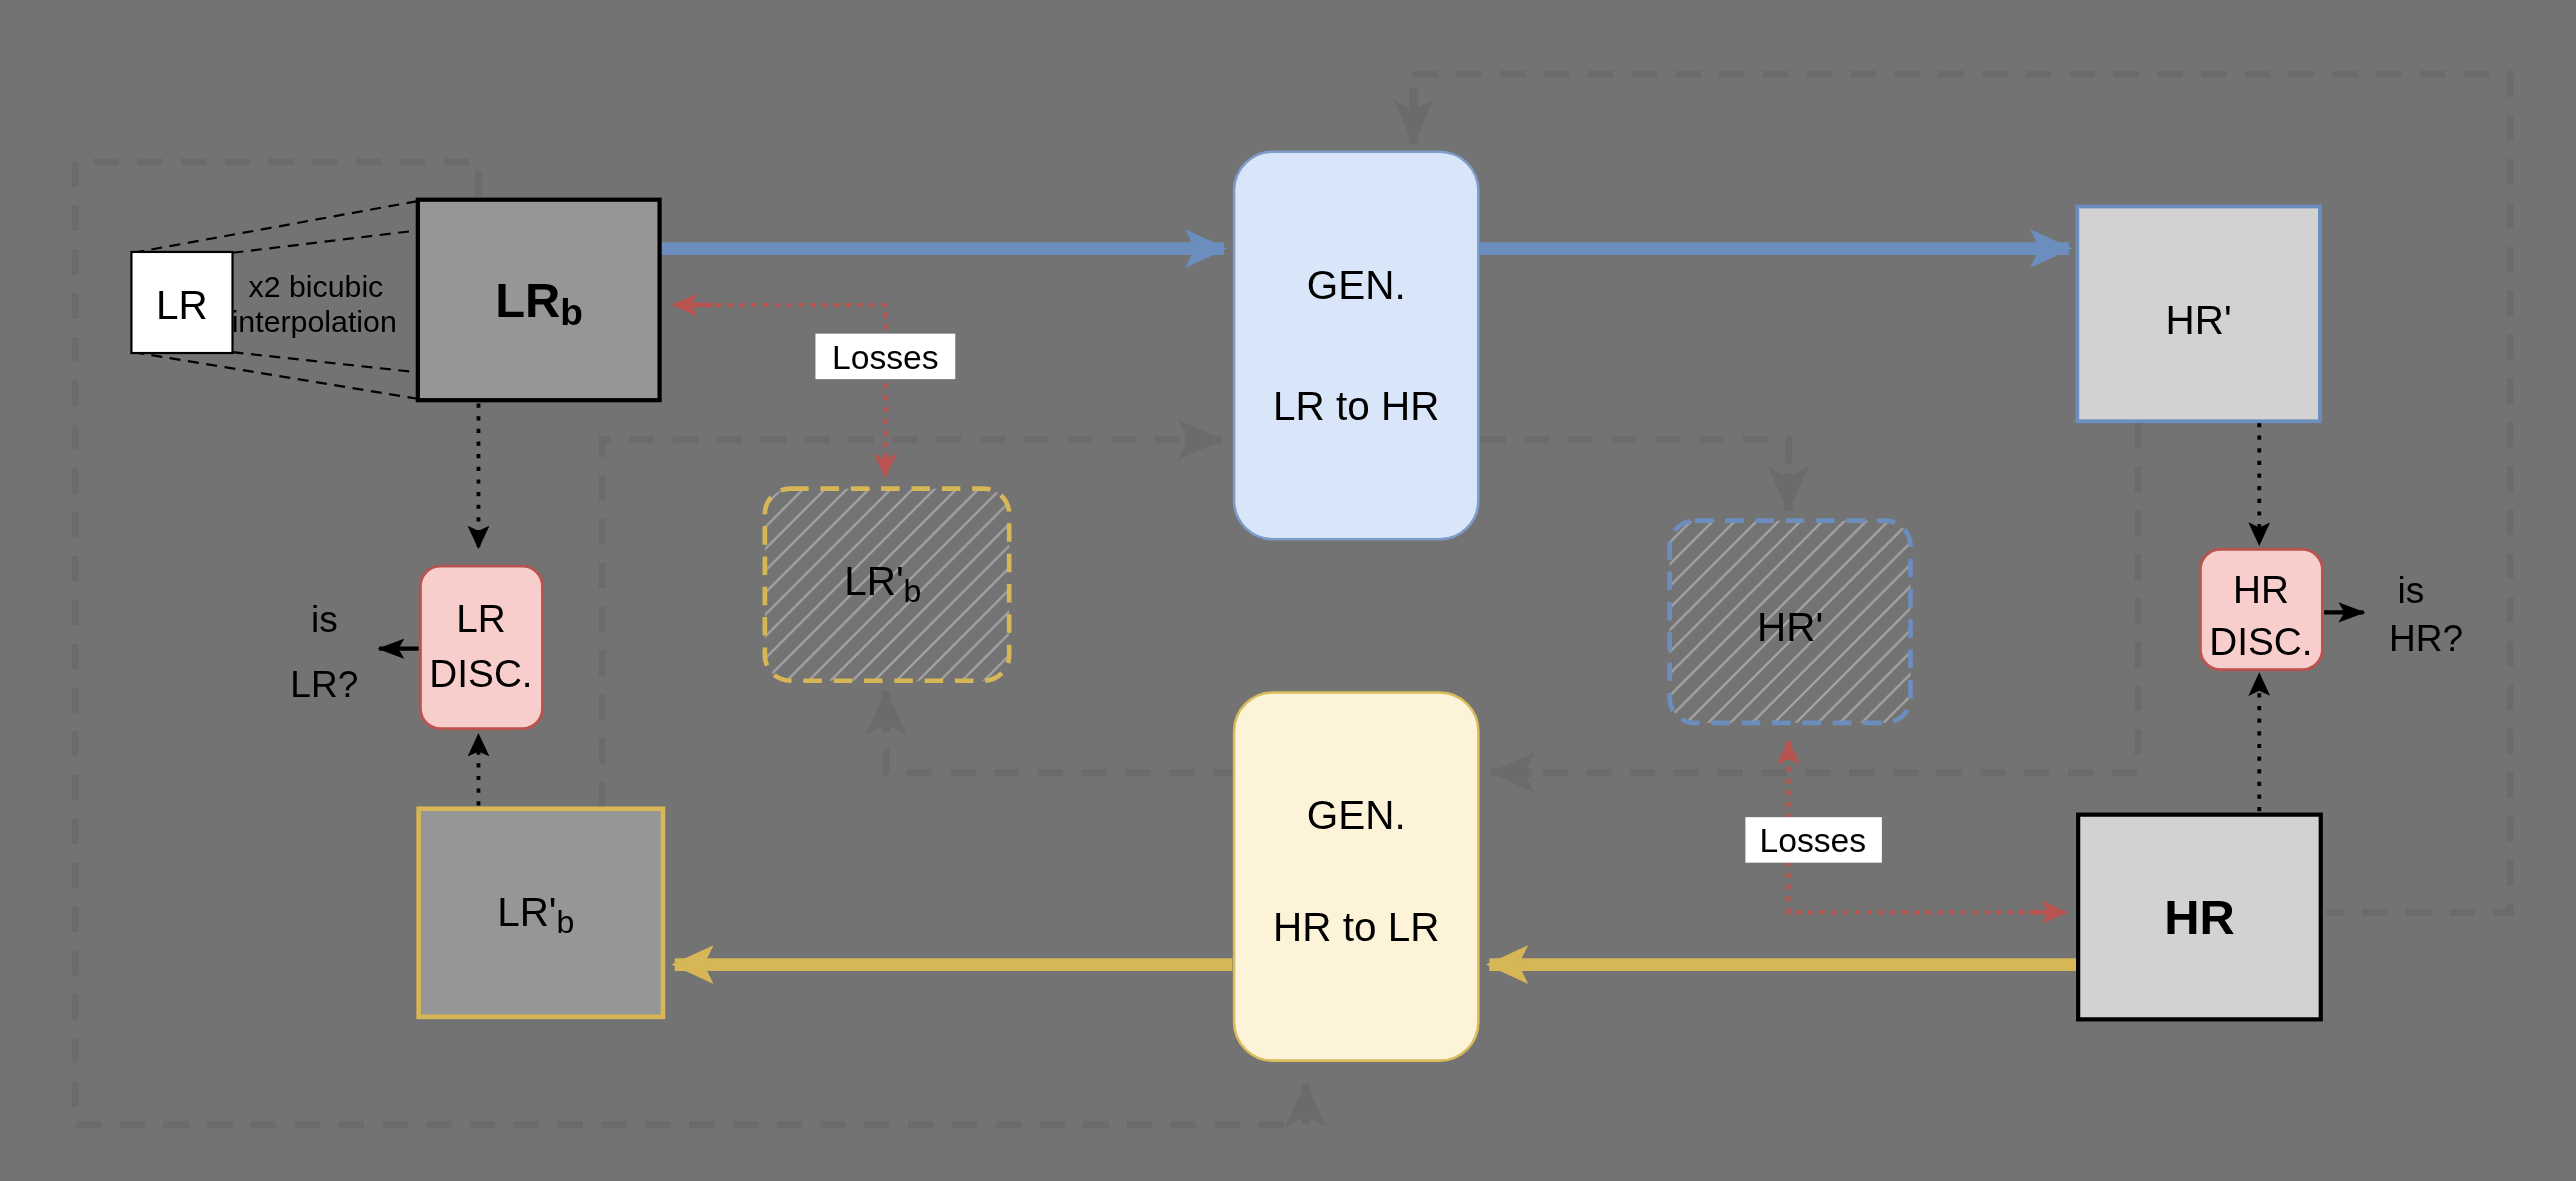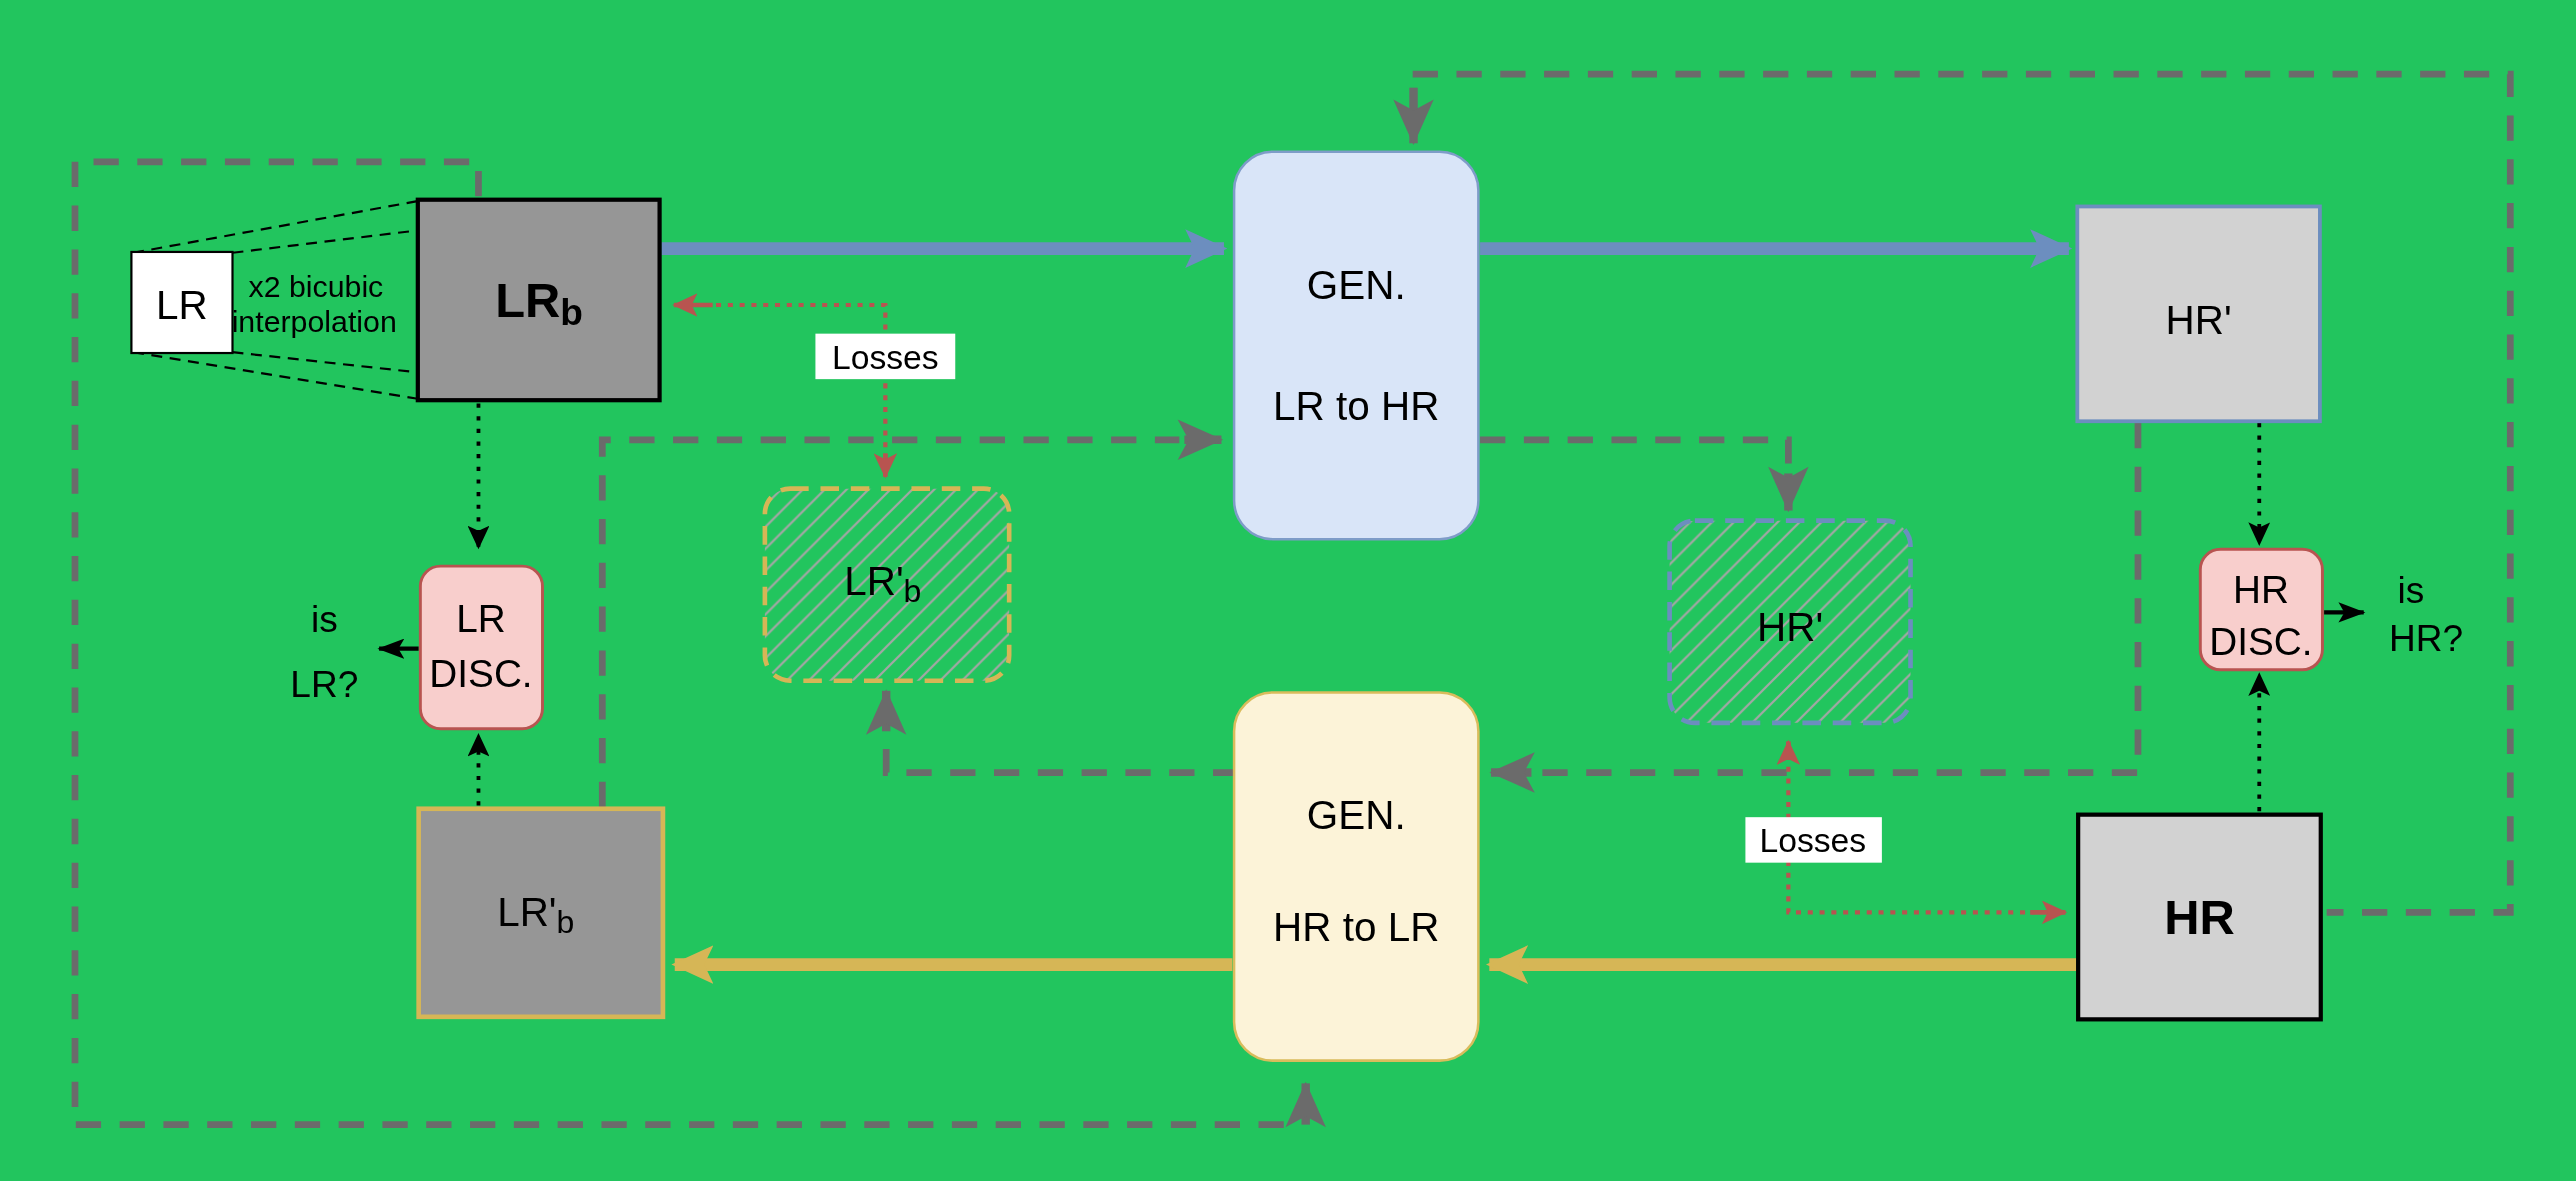--- a/index.html
+++ b/index.html
@@ -1,17 +1,17 @@
 <!DOCTYPE html>
 <html style="font-size:13.5px"><head>
 <meta charset="utf-8">
 <style>
   html,body{margin:0;padding:0;background:#ffffff;}
   body{font-family:"Liberation Sans", sans-serif;}
-  #canvas-wrap{width:2576px;height:1182px;position:relative;background:#22c55e;}
+  #canvas-wrap{width:2576px;height:1182px;position:relative;background:#737373;}
   svg text{font-family:"Liberation Sans", sans-serif;fill:#000000;}
   .node-label{font-size:48px;}
   .node-label-bold{font-size:58px;font-weight:bold;}
   .sub{font-size:38px;}
   .sub-bold{font-size:44px;font-weight:bold;}
   .small-label{font-size:36px;}
   .mid-label{font-size:40px;}
   .disc-label{font-size:46px;}
   .q-label{font-size:44px;}
 </style>

